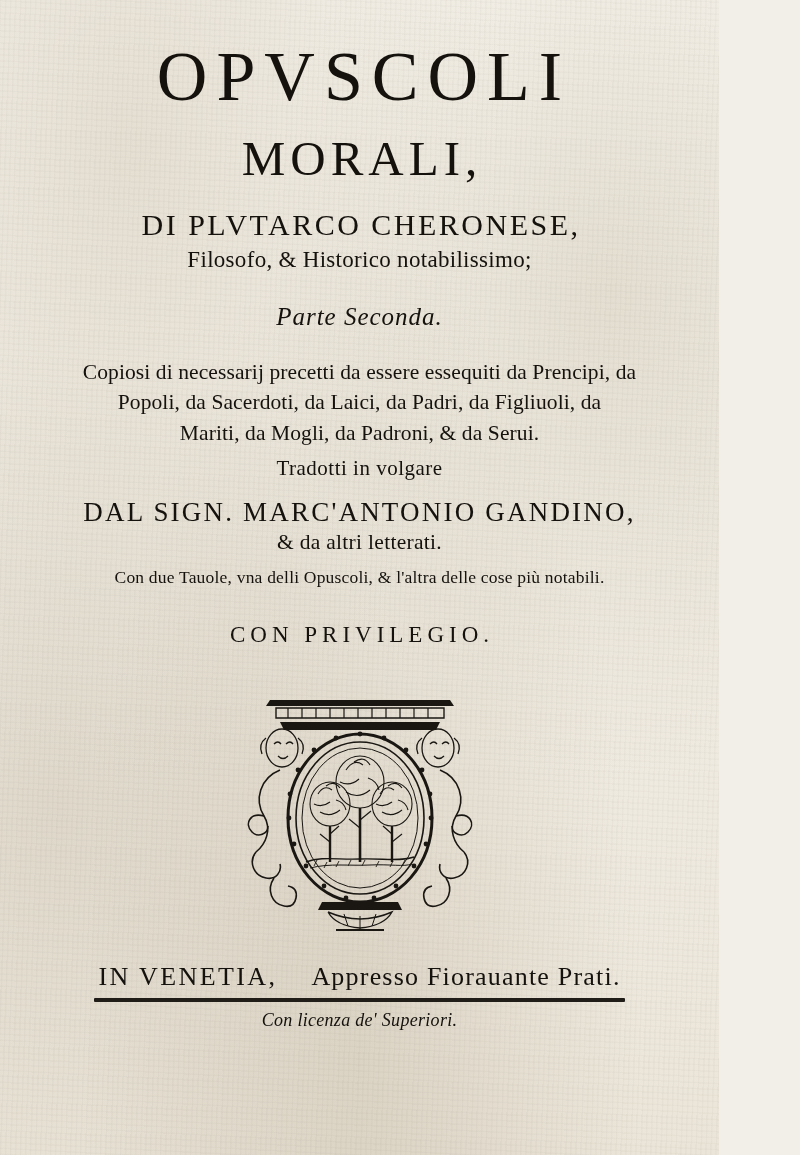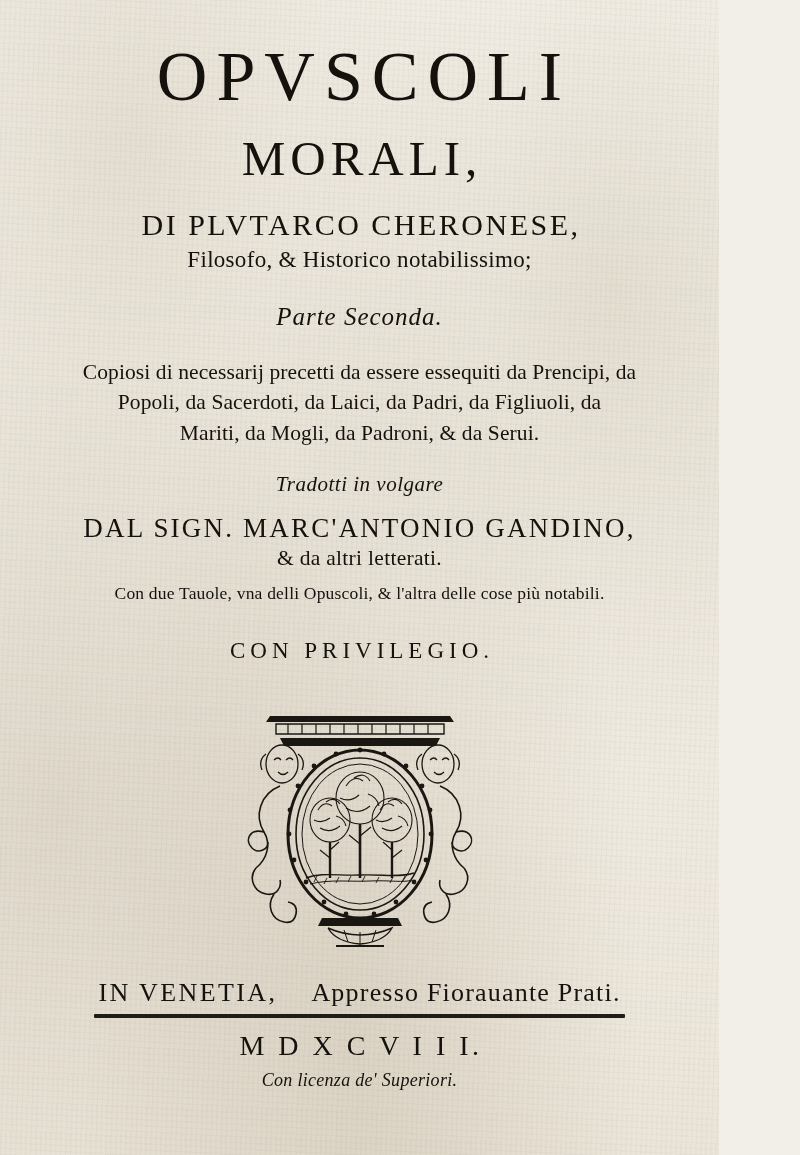--- a/index.html
+++ b/index.html
@@ -78,23 +78,22 @@
     margin-top: 30px;
     letter-spacing: 1px;
   }
   .t-body {
     font-size: 21.5px;
     line-height: 1.42;
     margin-top: 26px;
     letter-spacing: 0.1px;
   }
   .t-trad {
-    font-style: italic;
     font-size: 21px;
-    margin-top: 24px;
+    margin-top: 8px;
     letter-spacing: 0.5px;
   }
   .t-author {
     font-size: 27px;
     letter-spacing: 2.2px;
     margin-top: 16px;
   }
   .t-author2 {
     font-size: 21.5px;
     margin-top: 2px;
@@ -286,16 +285,15 @@
           </g>
         </svg>
       </div>
     </div>
 
     <div class="imprint ink">
       <span class="city">IN VENETIA,</span>
       <span>Appresso Fiorauante Prati.</span>
     </div>
     <div class="rule"></div>
-    <div class="t-year ink">M D X C V I I I.</div>
     <div class="t-lic ink">Con licenza de' Superiori.</div>
   </div>
 </div>
 
 </body></html>

